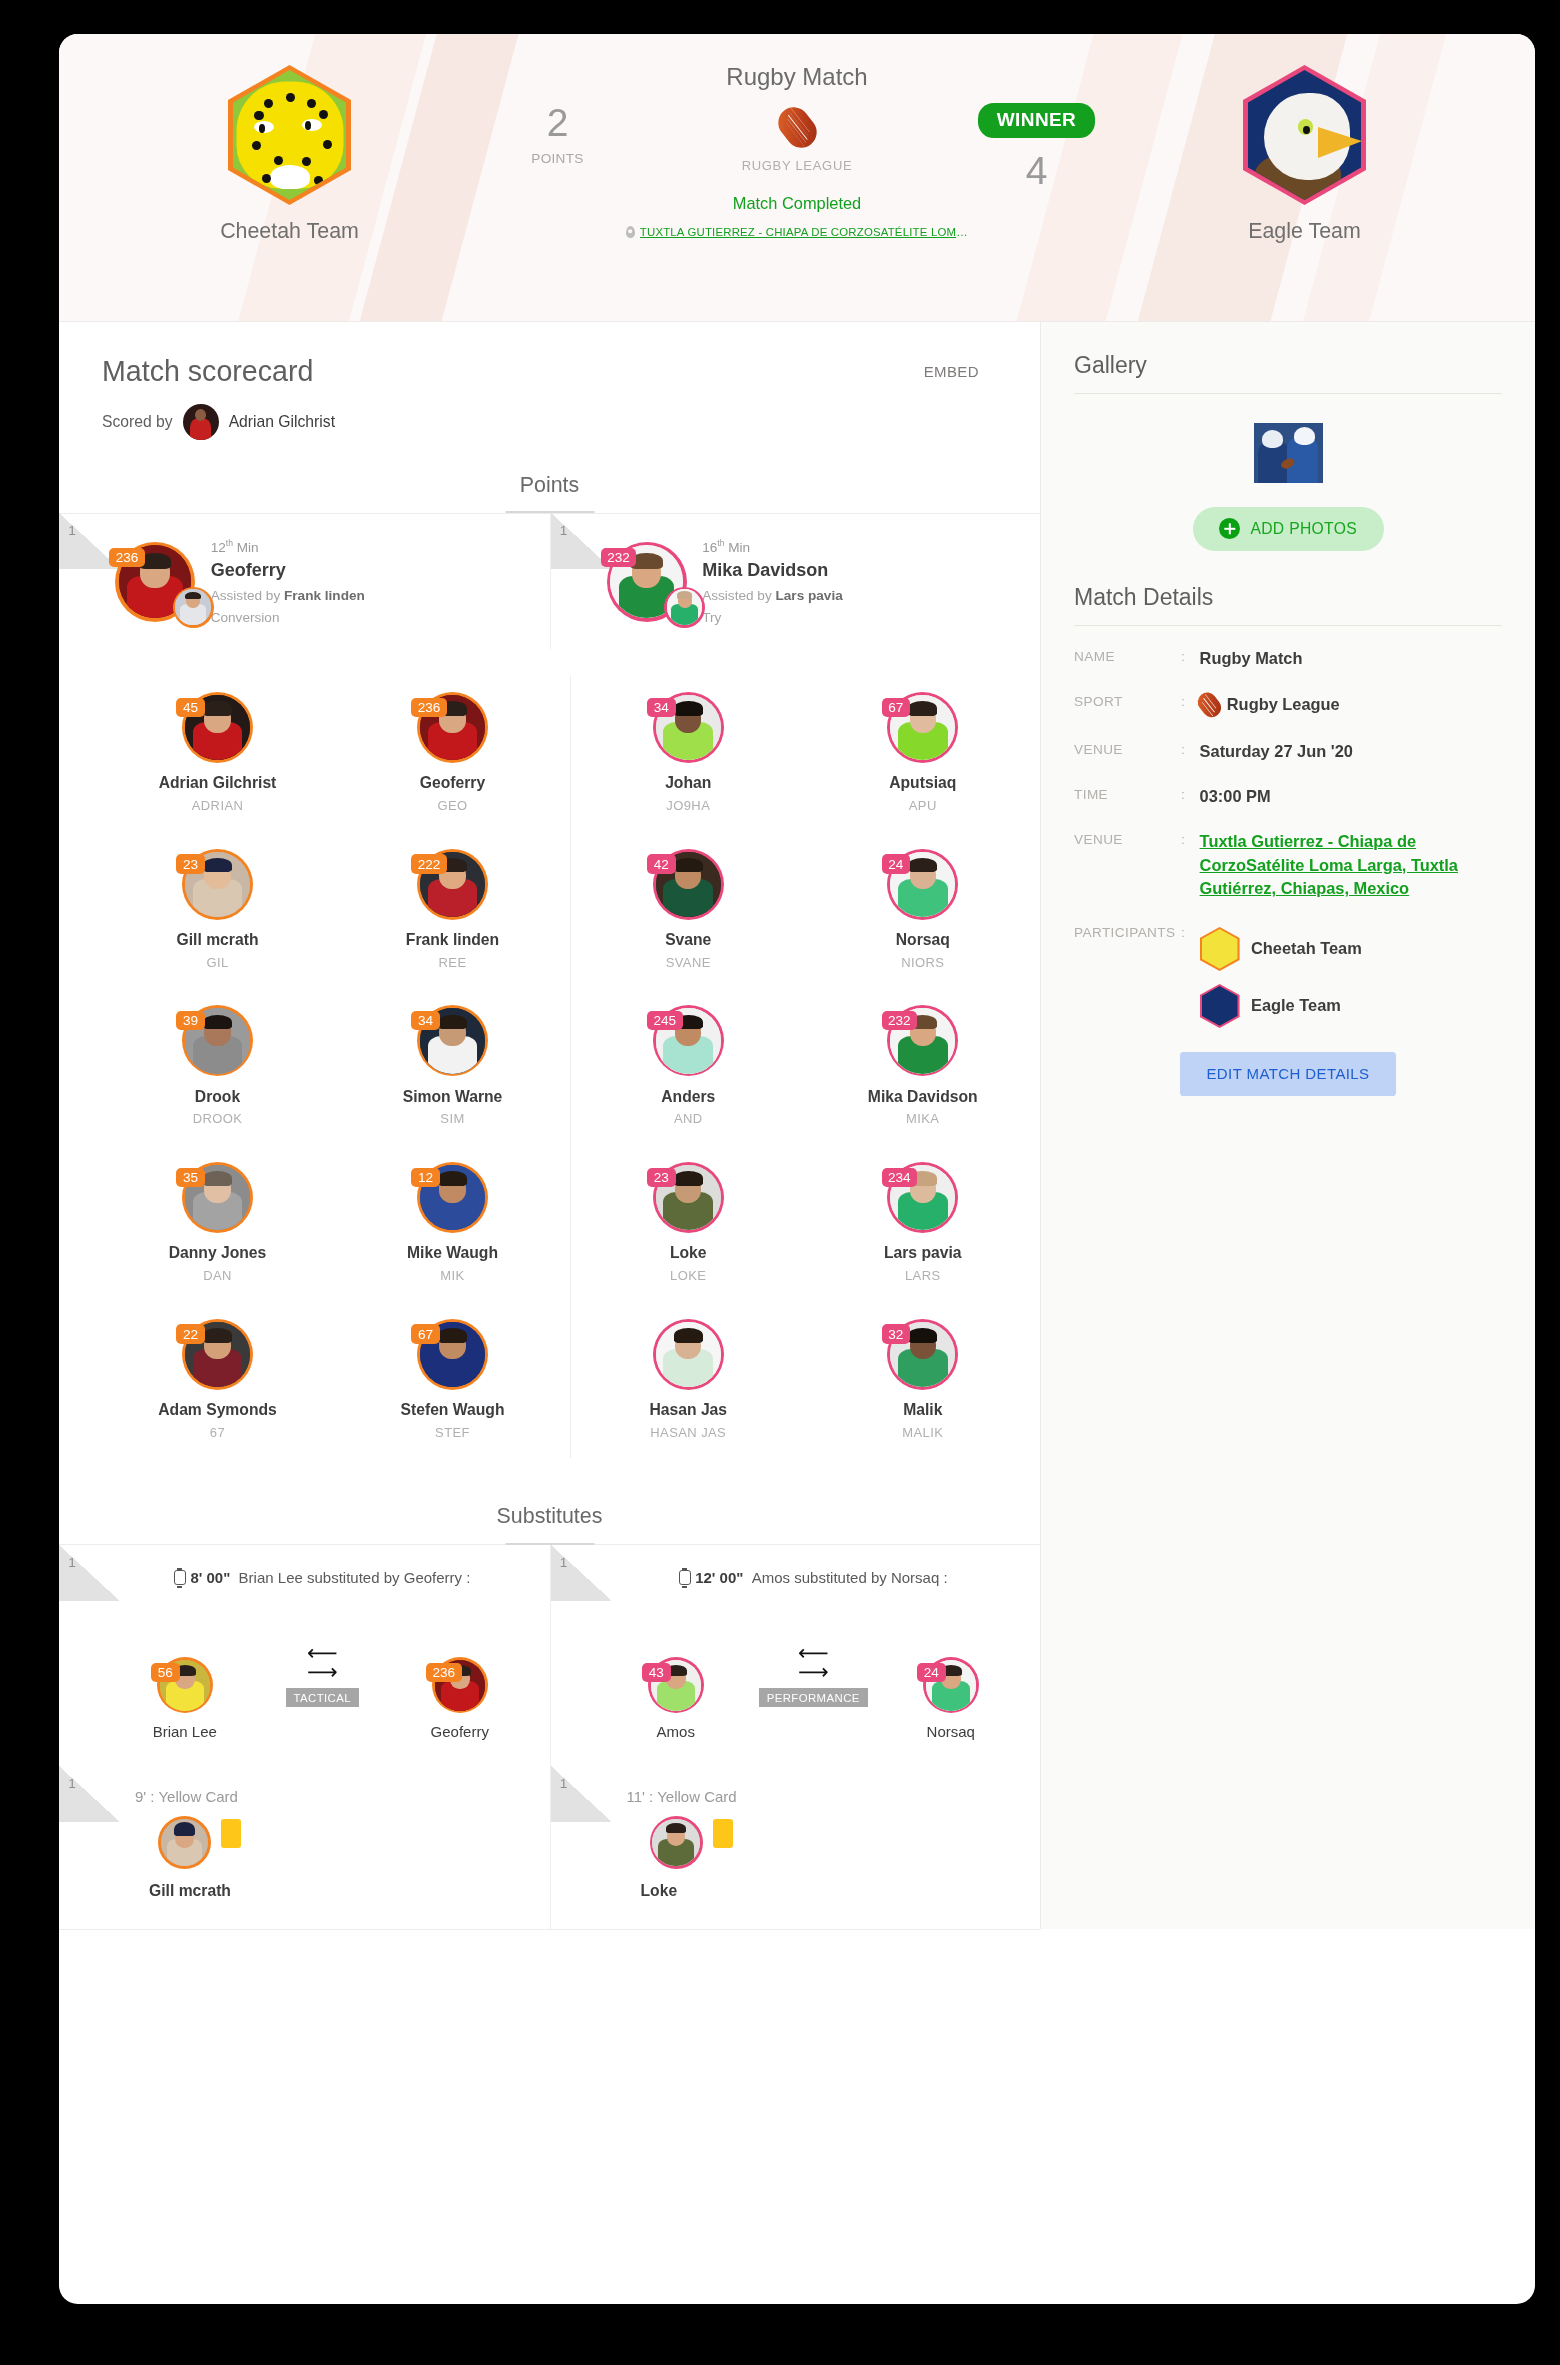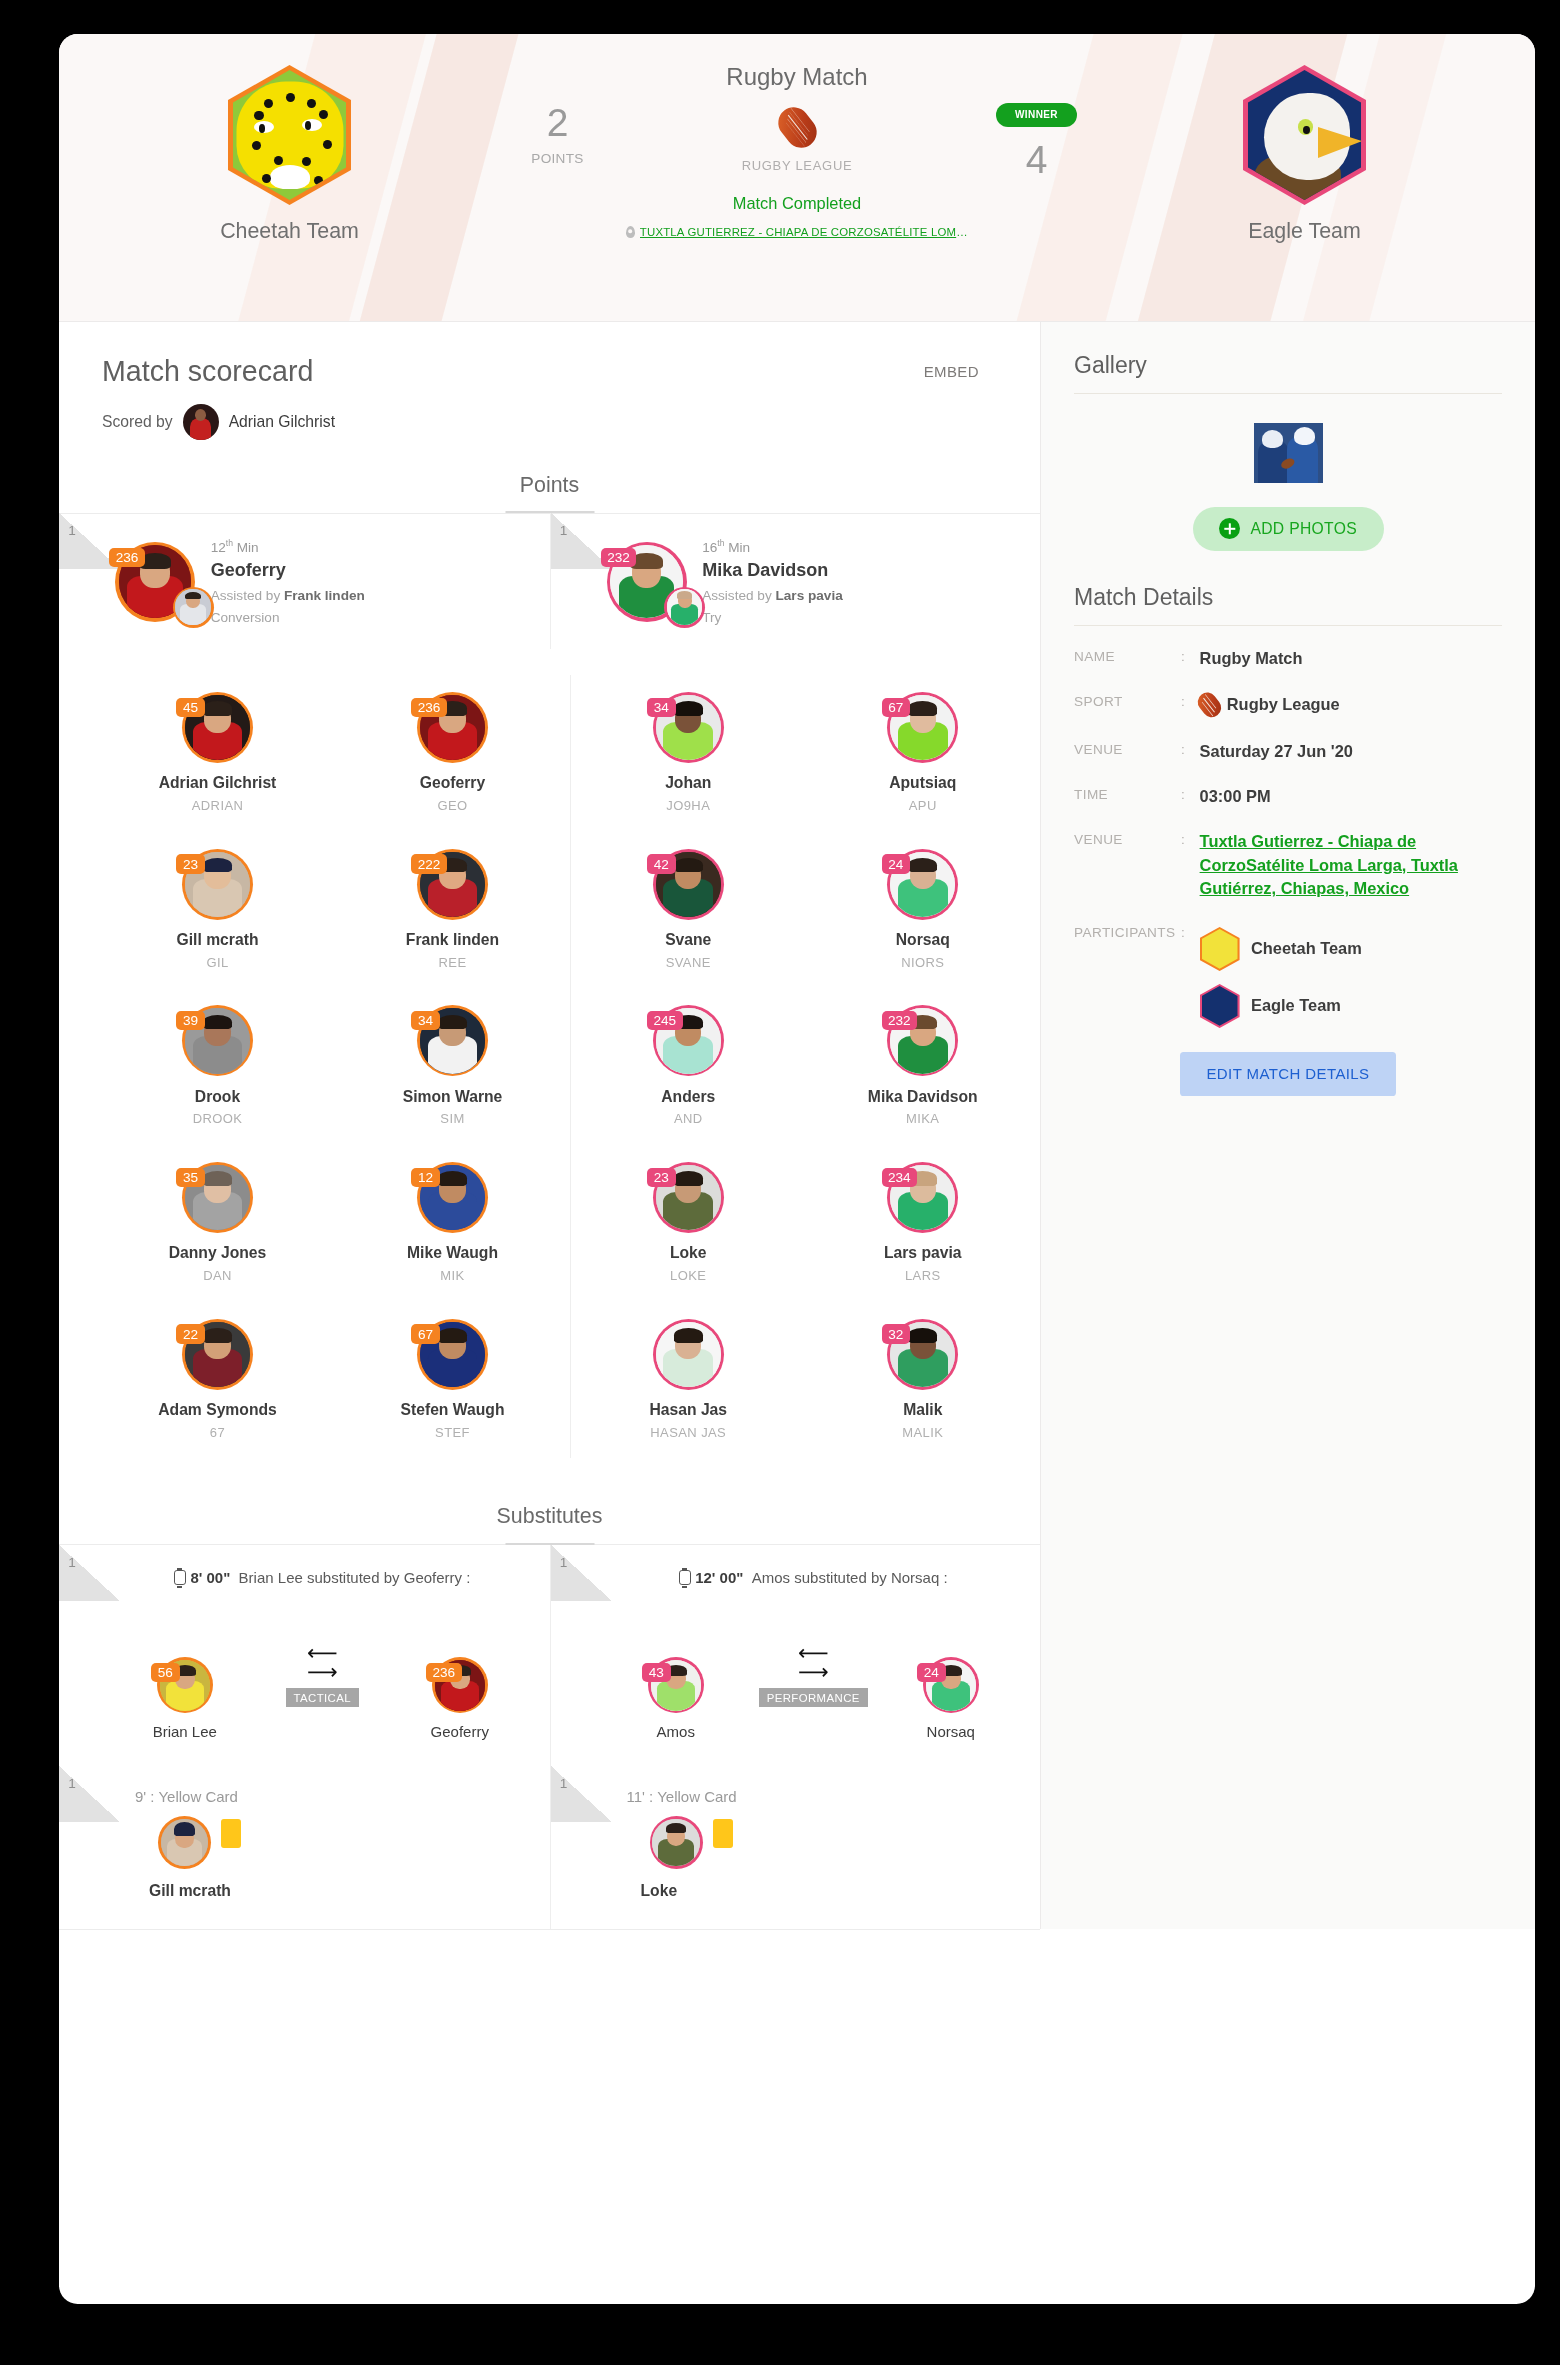--- a/index.html
+++ b/index.html
@@ -119,21 +119,21 @@
   .sport-lbl{ margin-top:8.6px; font-size:13px; letter-spacing:0.7px; color:#b0aeae; }
   .match-status{ margin-top:21.4px; font-size:16.4px; color:#13a01e; }
   .venue-line{ margin-top:13px; font-size:11.4px; color:#13a01e; display:flex; align-items:center; justify-content:center; gap:5px;}
   .venue-line a{ color:#13a01e; text-decoration: underline; letter-spacing:0.2px; white-space:nowrap;
     overflow:hidden; text-overflow:ellipsis; max-width:457px; display:inline-block; }
   .pin{ width:9.3px; height:12px; background:#bdbdbd; border-radius:50% 50% 50% 50%/60% 60% 40% 40%; position:relative; flex:none;}
   .pin::after{content:"";position:absolute;left:50%;top:42%;transform:translate(-50%,-50%);width:3.6px;height:3.6px;background:#fbf8f7;border-radius:50%;}
 
   .winner-badge{
     display:inline-block; background:#13a01e; color:#fff;
-    font-size:10px; font-weight:700; letter-spacing:0.4px;
+    font-size:19px; font-weight:700; letter-spacing:0.4px;
     padding: 6.4px 18.6px; border-radius: 15.7px; margin-bottom: 13px;
   }
 
   
   .body-wrap { display:flex; }
   .left-col  { width: 981px; background:#fff; }
   .right-col { width: 495px; background:#fafaf9; border-left:0.7px solid #eceaea; }
 
   
   .sc-head { padding: 33px 43px 0 43px; position: relative; }

